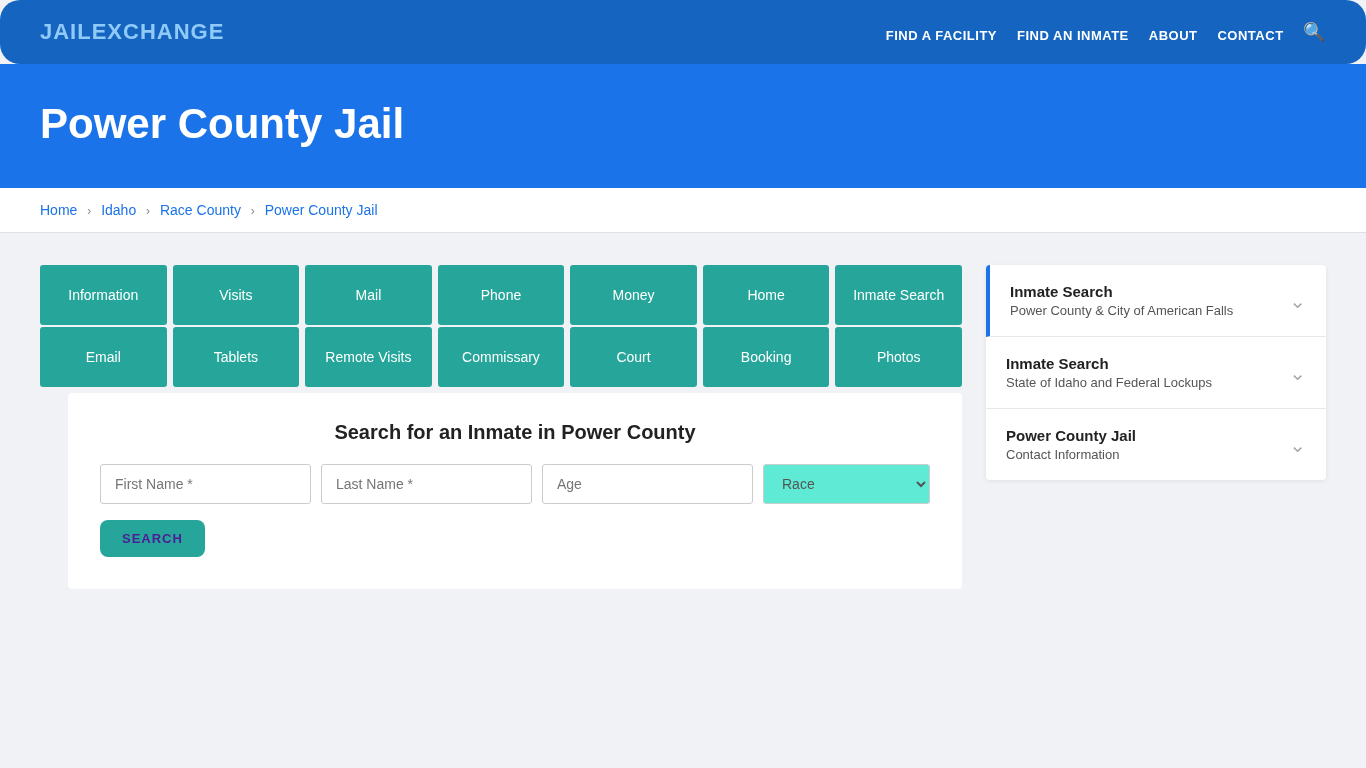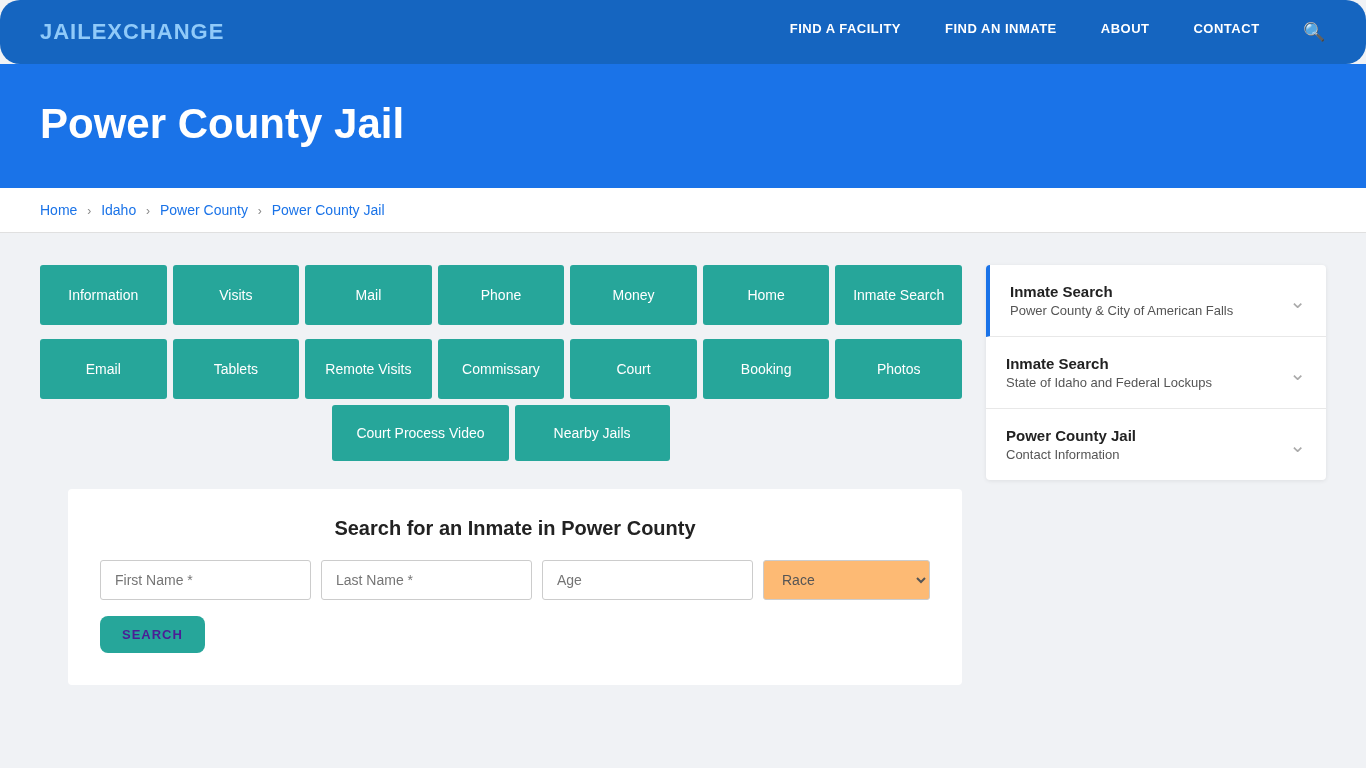--- a/index.html
+++ b/index.html
@@ -19,22 +19,22 @@
       font-size: 22px;
       font-weight: 900;
       color: white;
       letter-spacing: 1px;
     }
     .logo span {
       color: #90caf9;
     }
     .nav {
       display: flex;
-      align-items: flex-start;
-      gap: 44px;
+      align-items: flex-end;
+      gap: 20px;
     }
     .nav a {
       color: white;
       text-decoration: none;
       font-size: 13px;
       font-weight: 700;
       letter-spacing: 0.5px;
       cursor: pointer;
     }
     .search-icon-nav {
@@ -85,21 +85,21 @@
 
     .left-col {
       flex: 1;
     }
 
     
     .nav-buttons {
       display: grid;
       grid-template-columns: repeat(7, 1fr);
       gap: 6px;
-      margin-bottom: 14px;
+      margin-bottom: 2px;
     }
     .nav-buttons-row2 {
       display: grid;
       grid-template-columns: repeat(7, 1fr);
       gap: 6px;
       margin-bottom: 6px;
     }
     .nav-buttons-row3 {
       display: flex;
       justify-content: center;
@@ -147,21 +147,21 @@
     .search-fields input, .search-fields select {
       flex: 1;
       padding: 10px 14px;
       border: 1px solid #ccc;
       border-radius: 3px;
       font-size: 14px;
       color: #555;
     }
     .search-fields select {
       color: #555;
-      background: #fdba74;
+      background: #5eead4;
     }
     .search-btn {
       background: #26a69a;
       color: #4c1d95;
       border: none;
       padding: 11px 22px;
       font-size: 13px;
       font-weight: 700;
       letter-spacing: 1px;
       border-radius: 8px;
@@ -233,21 +233,21 @@
 
 <div class="hero">
   <h1>Power County Jail</h1>
 </div>
 
 <div class="breadcrumb">
   <a>Home</a>
   <span class="sep">›</span>
   <a>Idaho</a>
   <span class="sep">›</span>
-  <a>Power County</a>
+  <a>Race County</a>
   <span class="sep">›</span>
   <span class="current">Power County Jail</span>
 </div>
 
 <div class="main-content">
   <div class="left-col">
 
     <div class="nav-buttons">
       <button class="nav-btn">Information</button>
       <button class="nav-btn">Visits</button>
@@ -261,24 +261,20 @@
     <div class="nav-buttons-row2">
       <button class="nav-btn">Email</button>
       <button class="nav-btn">Tablets</button>
       <button class="nav-btn">Remote Visits</button>
       <button class="nav-btn">Commissary</button>
       <button class="nav-btn">Court</button>
       <button class="nav-btn">Booking</button>
       <button class="nav-btn">Photos</button>
     </div>
 
-    <div class="nav-buttons-row3">
-      <button class="nav-btn wide">Court Process Video</button>
-      <button class="nav-btn wide">Nearby Jails</button>
-    </div>
 
     <div class="search-section">
       <h2>Search for an Inmate in Power County</h2>
       <div class="search-fields">
         <input type="text" placeholder="First Name *" style="">
         <input type="text" placeholder="Last Name *" style="">
         <input type="text" placeholder="Age" style="">
         <select>
           <option>Race</option>
           <option>White</option>

